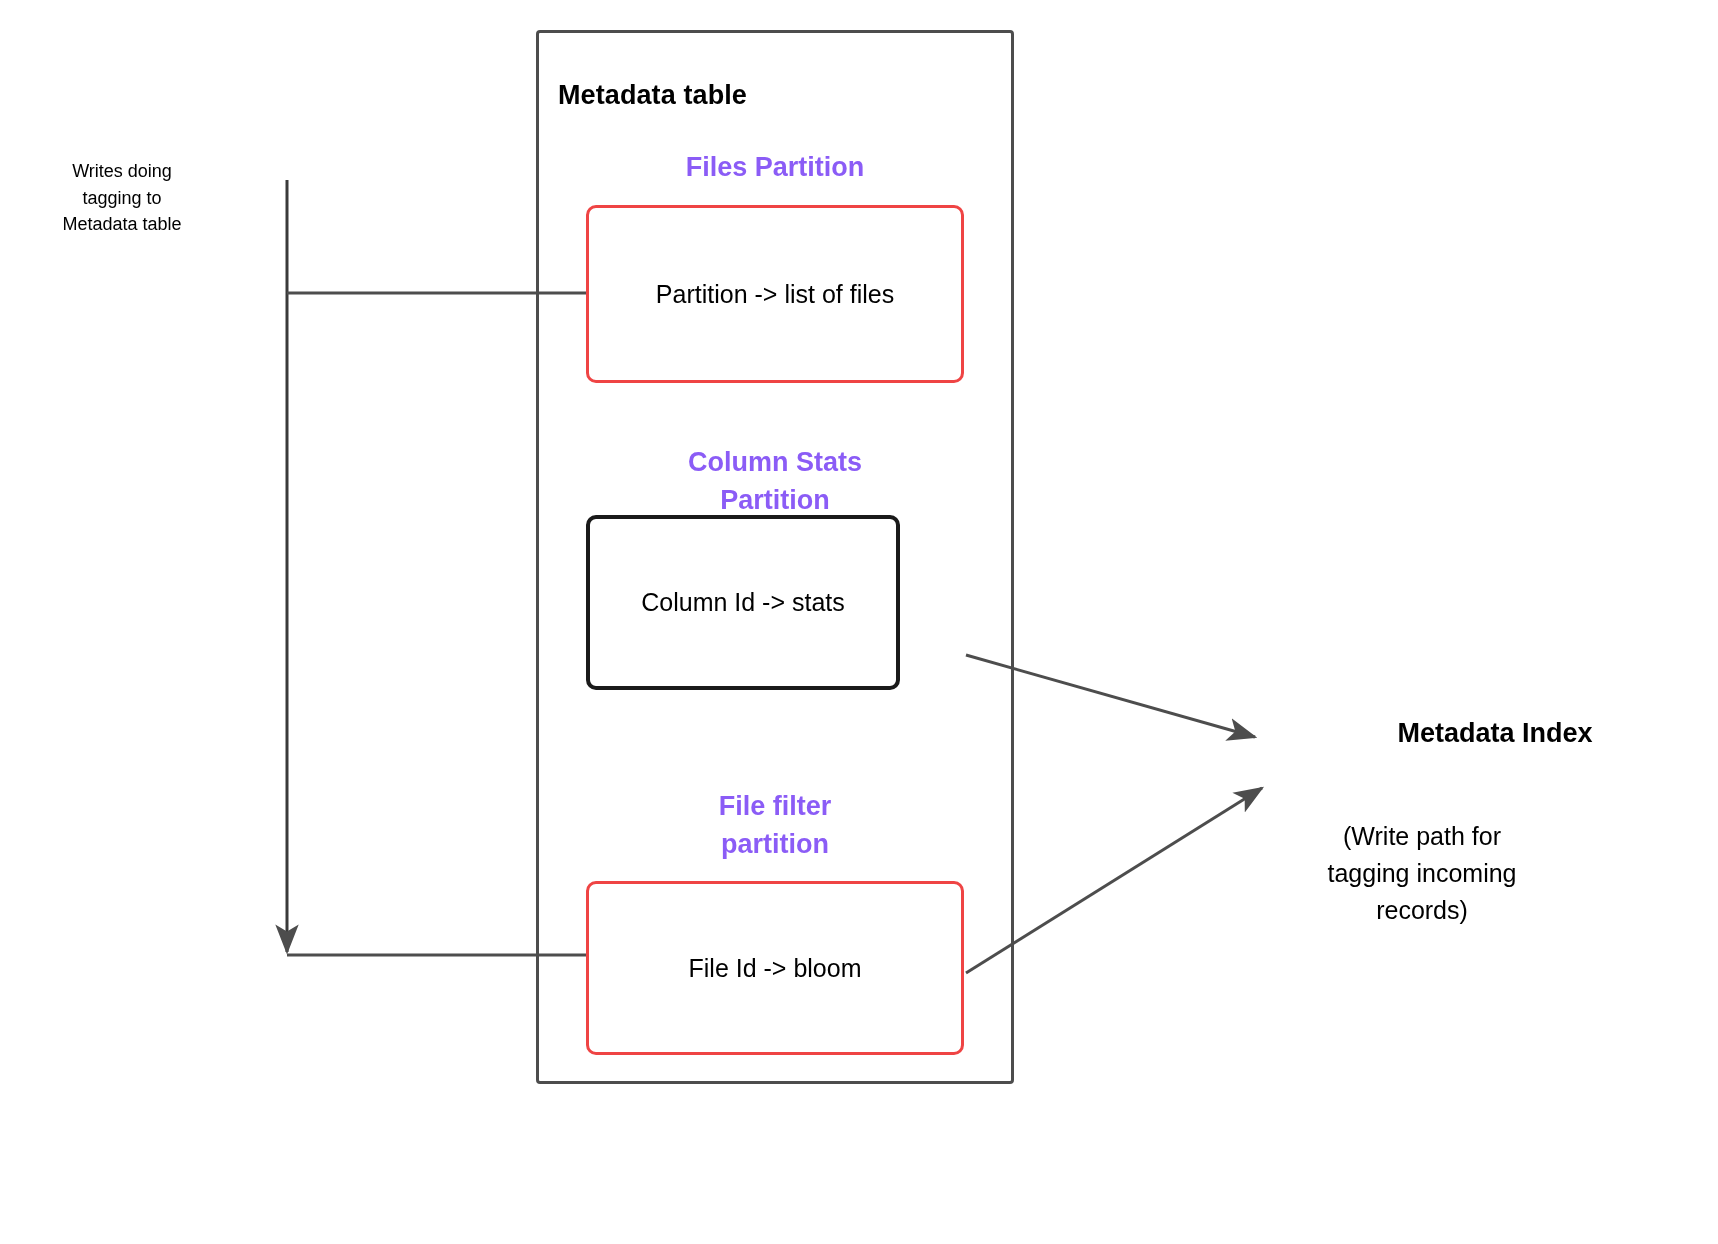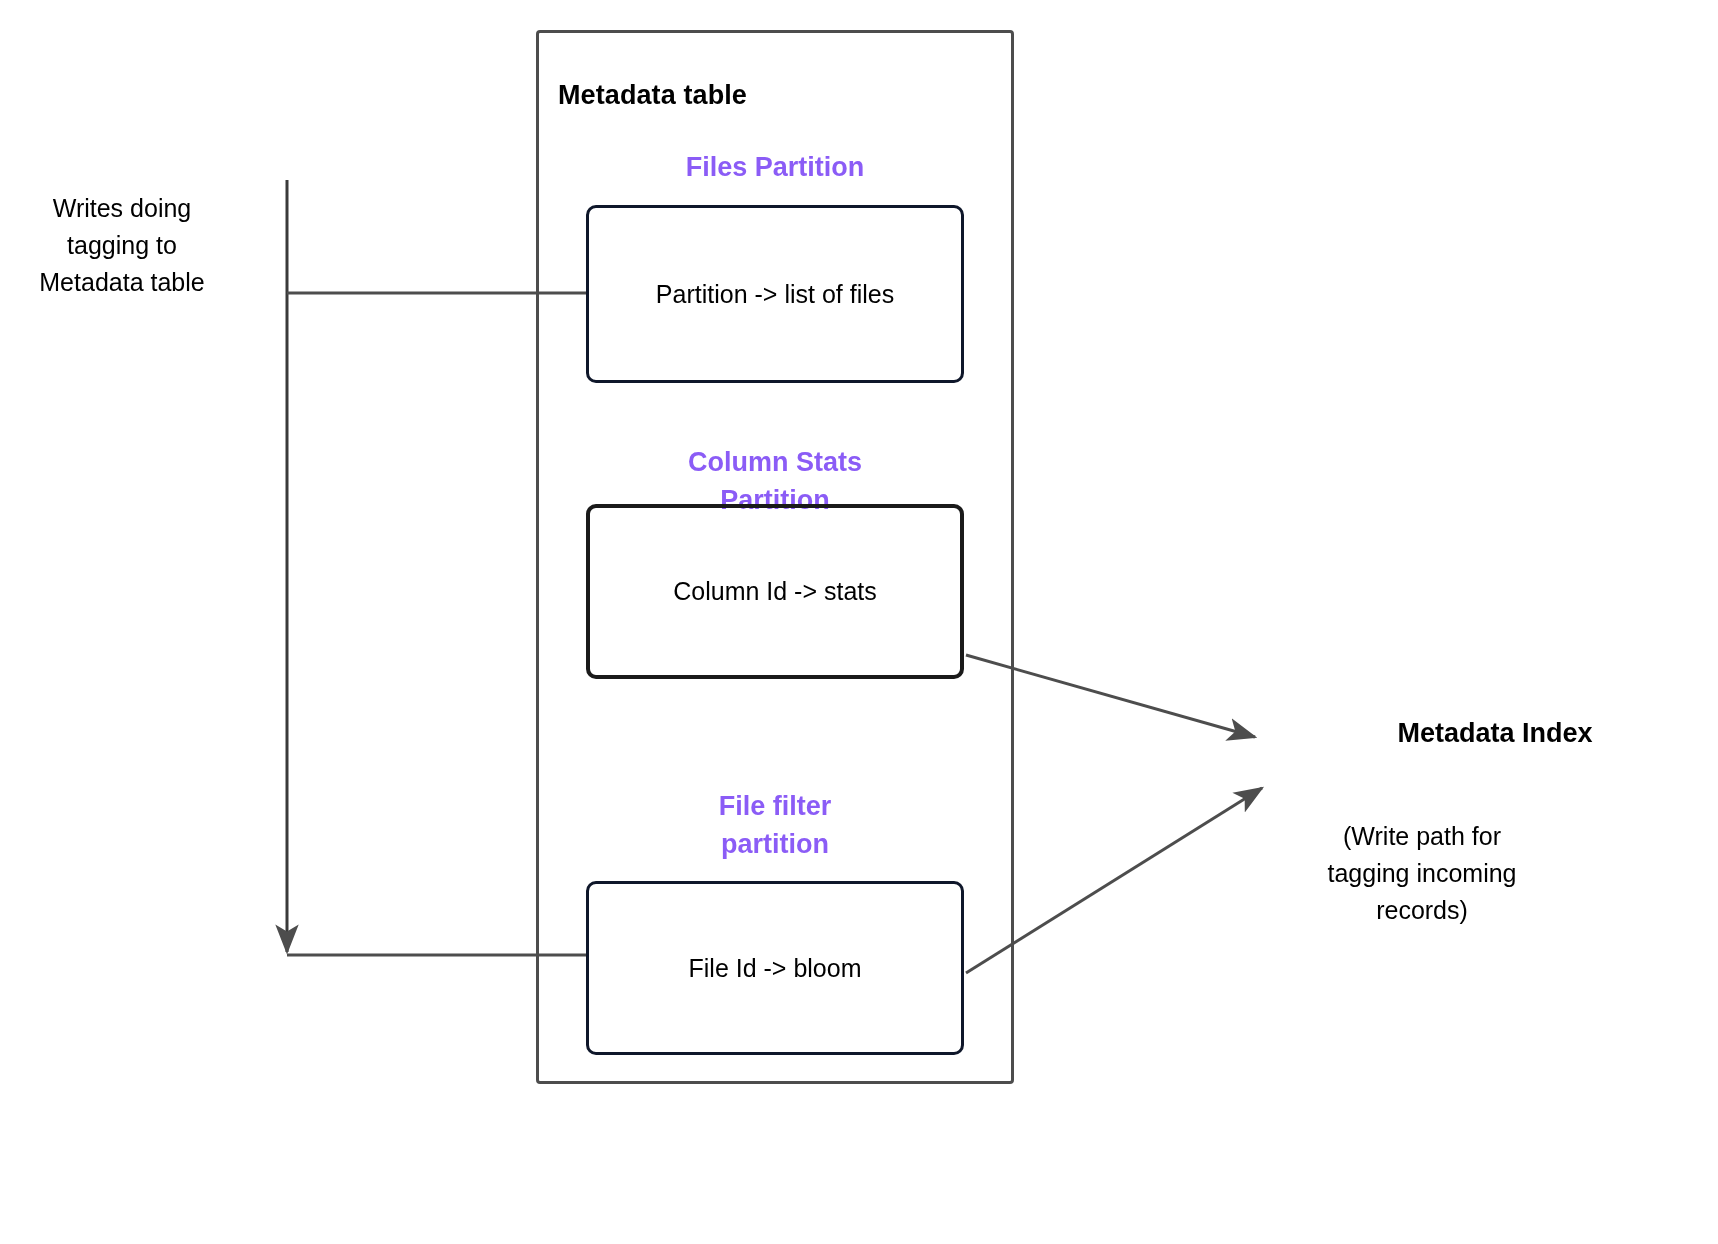--- a/index.html
+++ b/index.html
@@ -60,54 +60,53 @@
     color: #8b5cf6;
     line-height: 1.42;
   }
   #heading-files     { left: 565px; top: 148px; }
   #heading-colstats  { left: 565px; top: 443px; }
   #heading-bloom     { left: 565px; top: 787px; }
 
   
   .inner-box {
     position: absolute;
-    border: 3px solid #0f172a;
+    border: 3px solid #ef4444;
     border-radius: 10px;
     box-sizing: border-box;
     background: transparent;
     display: flex;
     align-items: center;
     justify-content: center;
     text-align: center;
   }
   .inner-box.emphasis {
     border-color: #1a1a1a;
     border-width: 4px;
   }
   .inner-label {
     font-size: 25px;
     line-height: 1.45;
     color: #000000;
     padding: 0 12px;
   }
   #box-files    { left: 586px; top: 205px;  width: 378px; height: 178px; }
-  #box-colstats { left: 586px; top: 504px;  width: 378px; height: 175px; }
+  #box-colstats { left: 586px; top: 515px;  width: 314px; height: 175px; }
   #box-bloom    { left: 586px; top: 881px;  width: 378px; height: 174px; }
 
   
   #writes-note {
     position: absolute;
     left: 14px;
     top: 158px;
     width: 216px;
     text-align: center;
-    font-size: 25px;
+    font-size: 18px;
     line-height: 1.48;
     color: #000000;
-    margin-top: 32px;
   }
 
   
   #metadata-index-title {
     position: absolute;
     left: 1285px;
     top: 718px;
     width: 420px;
     text-align: center;
     font-size: 27px;

